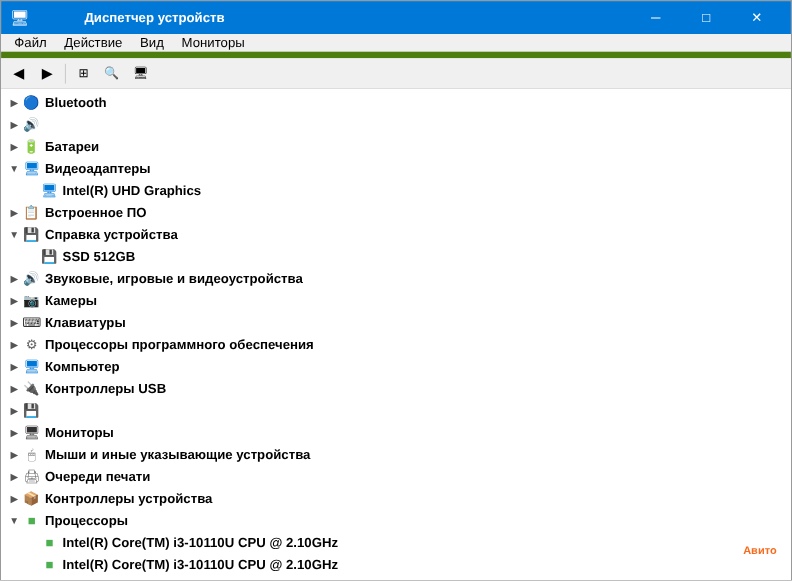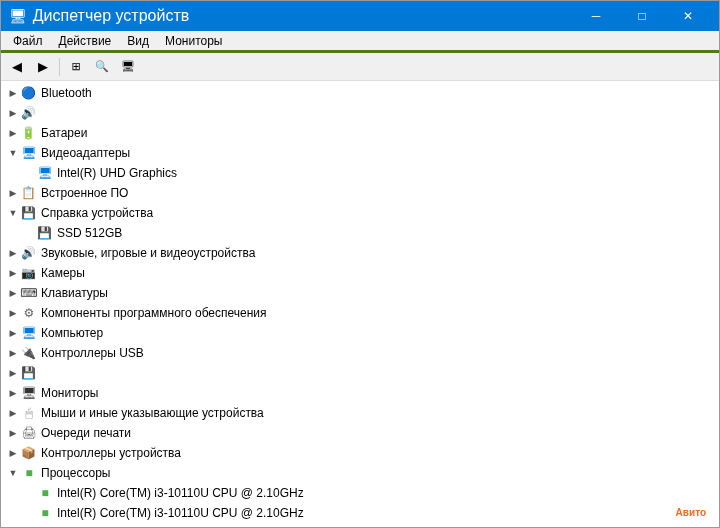--- a/index.html
+++ b/index.html
@@ -31,22 +31,23 @@
     }
     .title-bar-left {
       display: flex;
       align-items: center;
       gap: 6px;
     }
     .title-bar-icon {
       font-size: 14px;
     }
     .title-bar-title {
-      font-size: 16px;
-      font-weight: normal;
+      font-size: 12px;
+      font-weight: bold;
+      margin-left: 44px;
     }
     .title-bar-controls {
       display: flex;
       gap: 0;
     }
     .title-btn {
       width: 46px;
       height: 30px;
       display: flex;
       align-items: center;
@@ -56,21 +57,21 @@
       color: white;
       background: transparent;
       border: none;
     }
     .menu-bar {
       background: #f0f0f0;
       height: 22px;
       display: flex;
       align-items: center;
       padding: 0 4px;
-      border-bottom: 3px solid #4d7c0f;
+      border-bottom: 6px solid #4d7c0f;
       flex-shrink: 0;
     }
     .menu-item {
       padding: 2px 8px;
       cursor: pointer;
       font-size: 12px;
     }
     .toolbar {
       background: #f0f0f0;
       height: 28px;
@@ -148,20 +149,21 @@
       height: 16px;
       margin-right: 4px;
       display: flex;
       align-items: center;
       justify-content: center;
       flex-shrink: 0;
       font-size: 12px;
     }
     .item-label {
       font-size: 12px;
+      font-weight: bold;
     }
     .indent-1 { padding-left: 20px; }
 
     
     .icon-bluetooth { color: #0078d7; }
     .icon-audio { color: #666; }
     .icon-battery { color: #666; }
     .icon-display { color: #0078d7; }
     .icon-disk { color: #666; }
     .icon-sound { color: #666; }
@@ -173,21 +175,21 @@
     .icon-storage { color: #666; }
     .icon-monitor { color: #333; }
     .icon-mouse { color: #666; }
     .icon-print { color: #666; }
     .icon-software { color: #333; }
     .icon-processor { color: #4caf50; }
     .icon-embedded { color: #333; }
 
     .avito-badge {
       position: fixed;
-      bottom: 8px;
+      bottom: 19px;
       right: 8px;
       background: rgba(255,255,255,0.85);
       border-radius: 4px;
       padding: 2px 6px;
       font-size: 10px;
       color: #f96a1c;
       font-weight: bold;
     }
   </style>
 </head>
@@ -285,21 +287,21 @@
 
       <div class="tree-item">
         <span class="expand-btn">▶</span>
         <span class="item-icon icon-keyboard">⌨</span>
         <span class="item-label">Клавиатуры</span>
       </div>
 
       <div class="tree-item">
         <span class="expand-btn">▶</span>
         <span class="item-icon icon-component">⚙</span>
-        <span class="item-label">Компоненты программного обеспечения</span>
+        <span class="item-label">Процессоры программного обеспечения</span>
       </div>
 
       <div class="tree-item">
         <span class="expand-btn">▶</span>
         <span class="item-icon icon-computer">🖥</span>
         <span class="item-label">Компьютер</span>
       </div>
 
       <div class="tree-item">
         <span class="expand-btn">▶</span>

